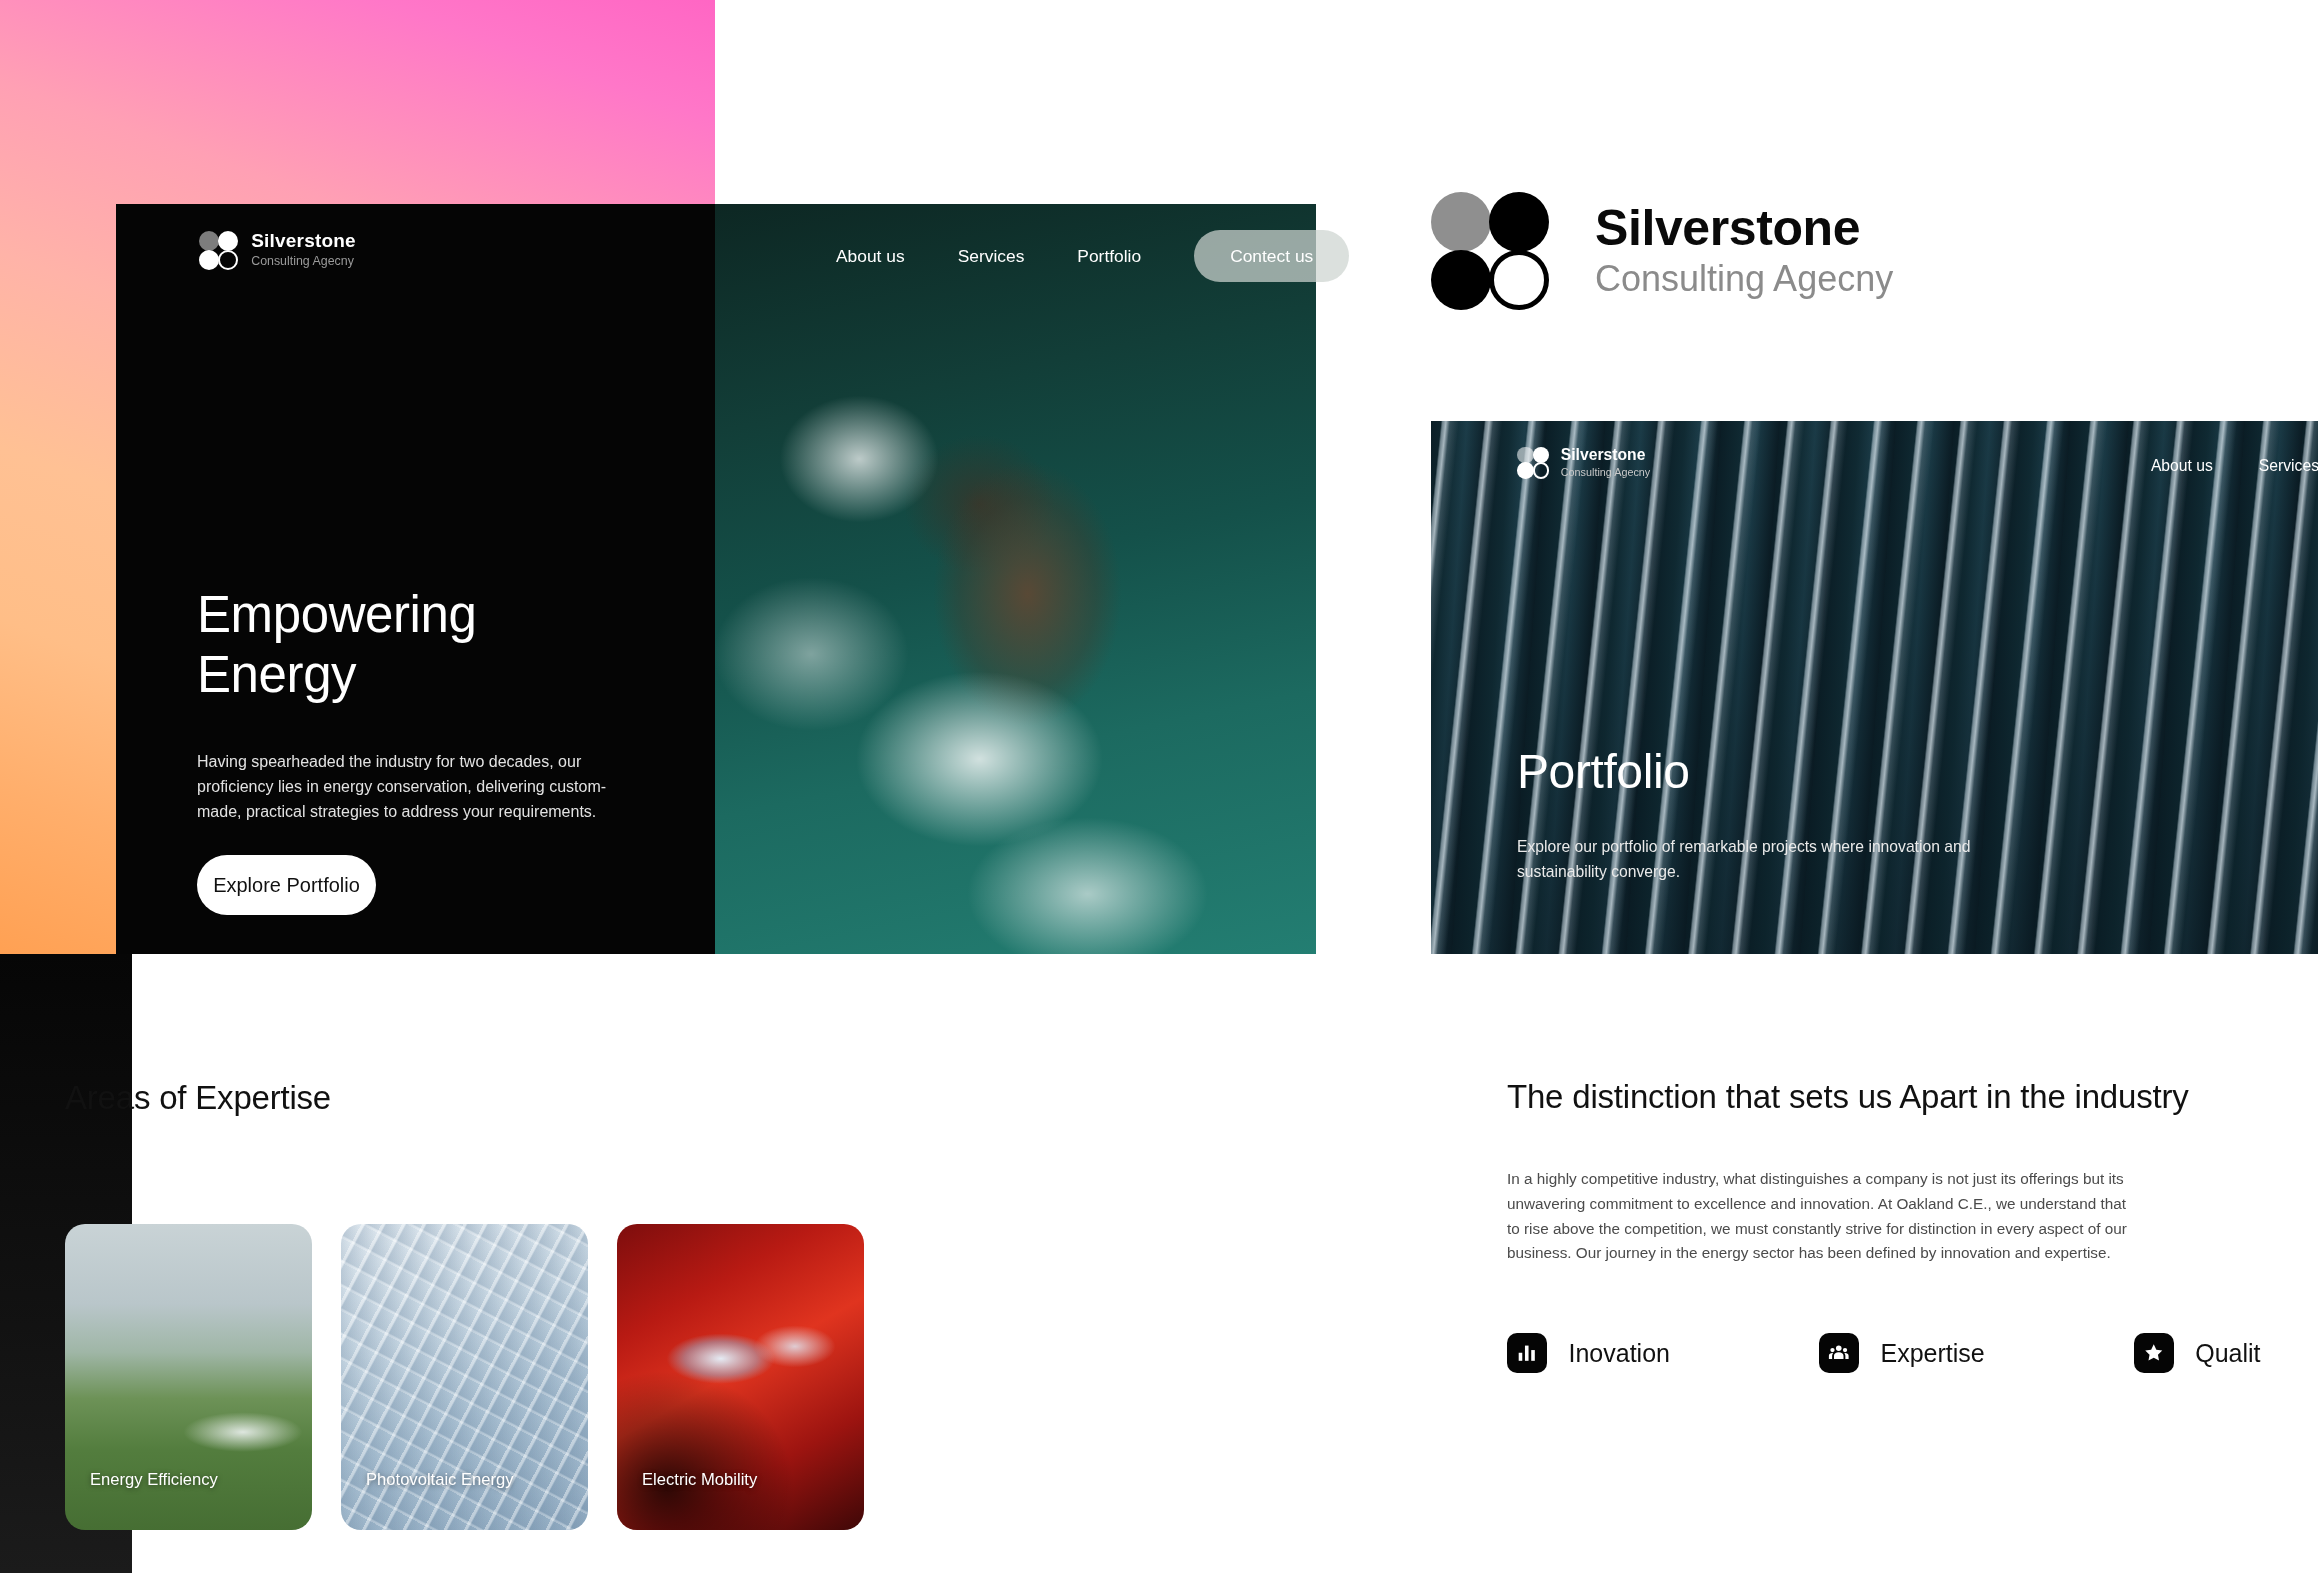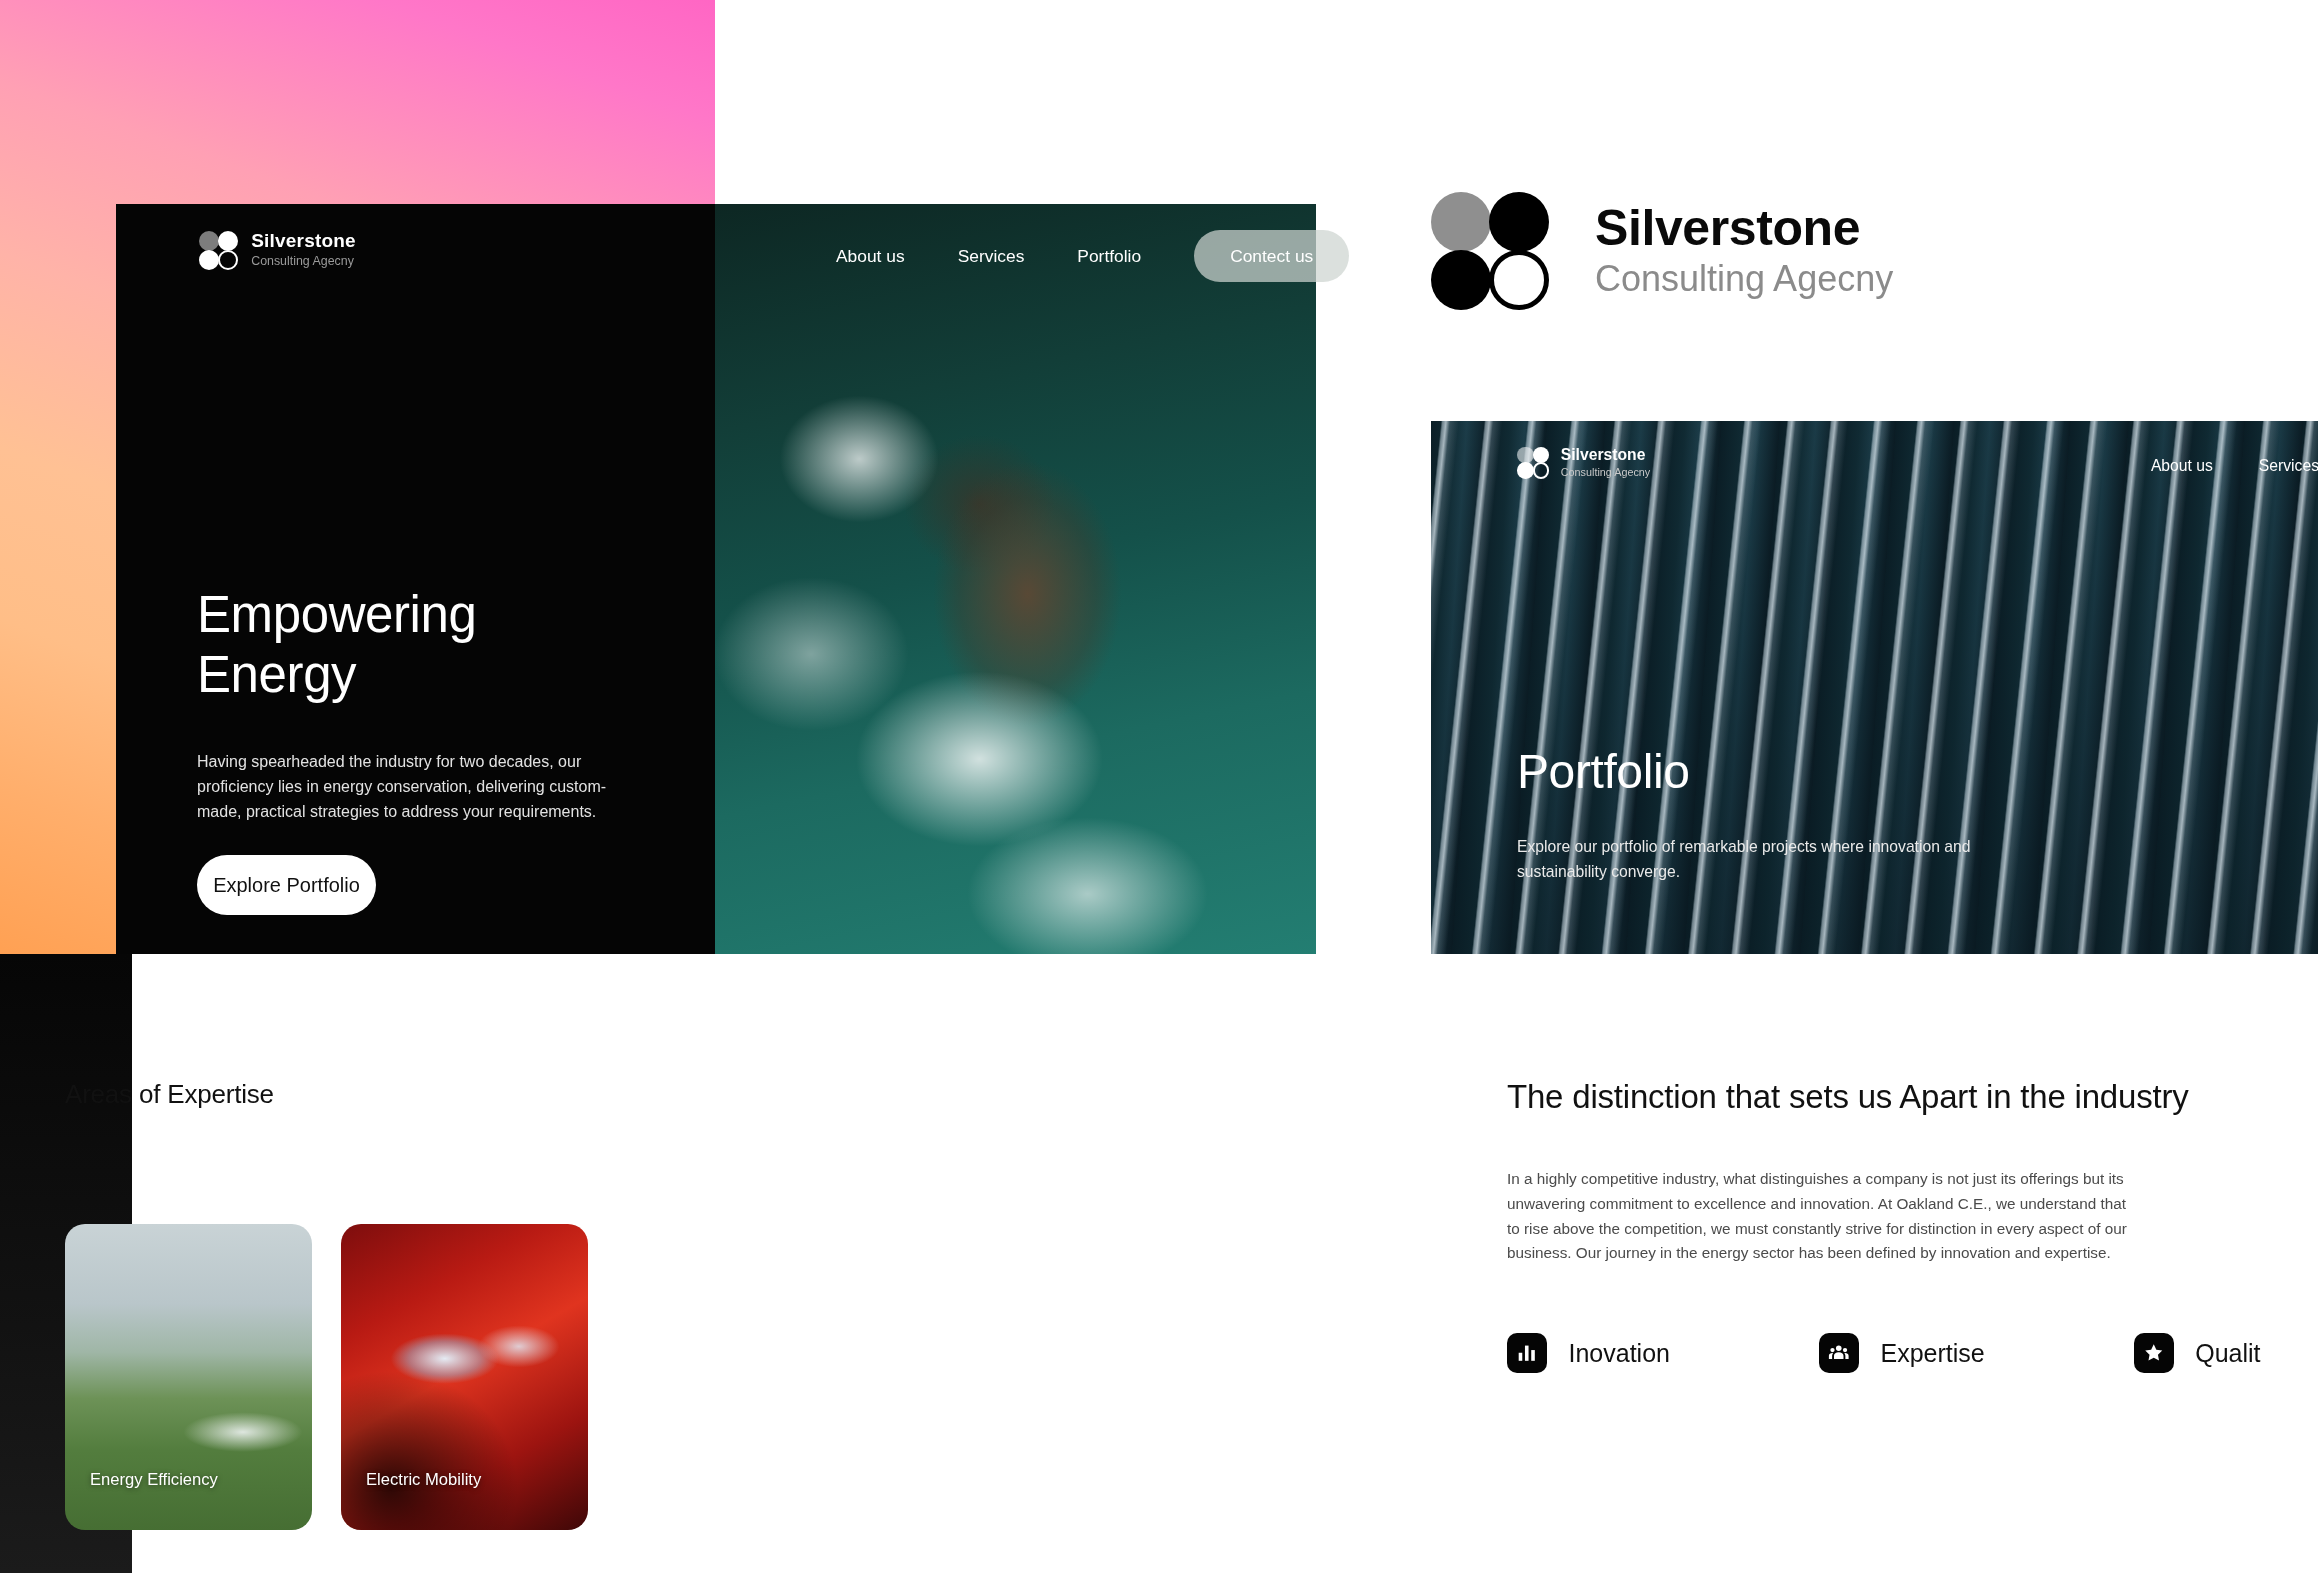--- a/index.html
+++ b/index.html
@@ -55,21 +55,21 @@
   .topnav{ position:absolute; left:836px; top:230px; display:flex; align-items:center; gap:0; }
   .topnav a{ color:#ffffff; font-size:17.4px; text-decoration:none; margin-right:53px; white-space:nowrap; }
   .topnav .cta{ background:rgba(205,212,208,.72); color:#ffffff; font-size:17.4px;
     padding:15.7px 36px; border-radius:35px; margin-right:0; }
 
   
   .expertise{
     position:absolute; left:132px; top:954px; width:1184px; height:619px; background:#ffffff;
   }
   .exp-h2{ position:absolute; left:65px; top:1079px; color:#111;
-    font-size:26px; font-weight:500; letter-spacing:-0.2px; }
+    font-size:33px; font-weight:500; letter-spacing:-0.2px; }
   .exp-p{ position:absolute; left:65px; top:1144px; width:654px; color:#4b4b4b;
     font-size:15.3px; line-height:1.6; }
   .exp-cards{ position:absolute; left:65px; top:1224px; display:flex; gap:29px; }
   .ecard{ position:relative; width:247px; height:306px; border-radius:20px; overflow:hidden; }
   .ecard .ph{ position:absolute; inset:0; }
   .ecard .lbl{ position:absolute; left:25px; bottom:40px; color:#fff; font-size:16.6px;
     text-shadow:0 0.8px 5px rgba(0,0,0,.5); }
 
   
   .lockup{ position:absolute; left:1431px; top:192px; display:flex; align-items:center; gap:46px; }
@@ -202,20 +202,24 @@
     <a href="#" class="cta">Contect us</a>
   </nav>
 
   <section class="expertise"></section>
   <h2 class="exp-h2">Areas of Expertise</h2>
 
   <div class="exp-cards">
     <div class="ecard">
       <div class="ph ph-wind"></div>
       <span class="lbl">Energy Efficiency</span>
+    </div>
+    <div class="ecard">
+      <div class="ph ph-panel"></div>
+      <span class="lbl">Photovoltaic Energy</span>
     </div>
     <div class="ecard">
       <div class="ph ph-car"></div>
       <span class="lbl">Electric Mobility</span>
     </div>
   </div>
 
   <div class="lockup">
     <span class="logo-big">
       <i class="tl"></i>

